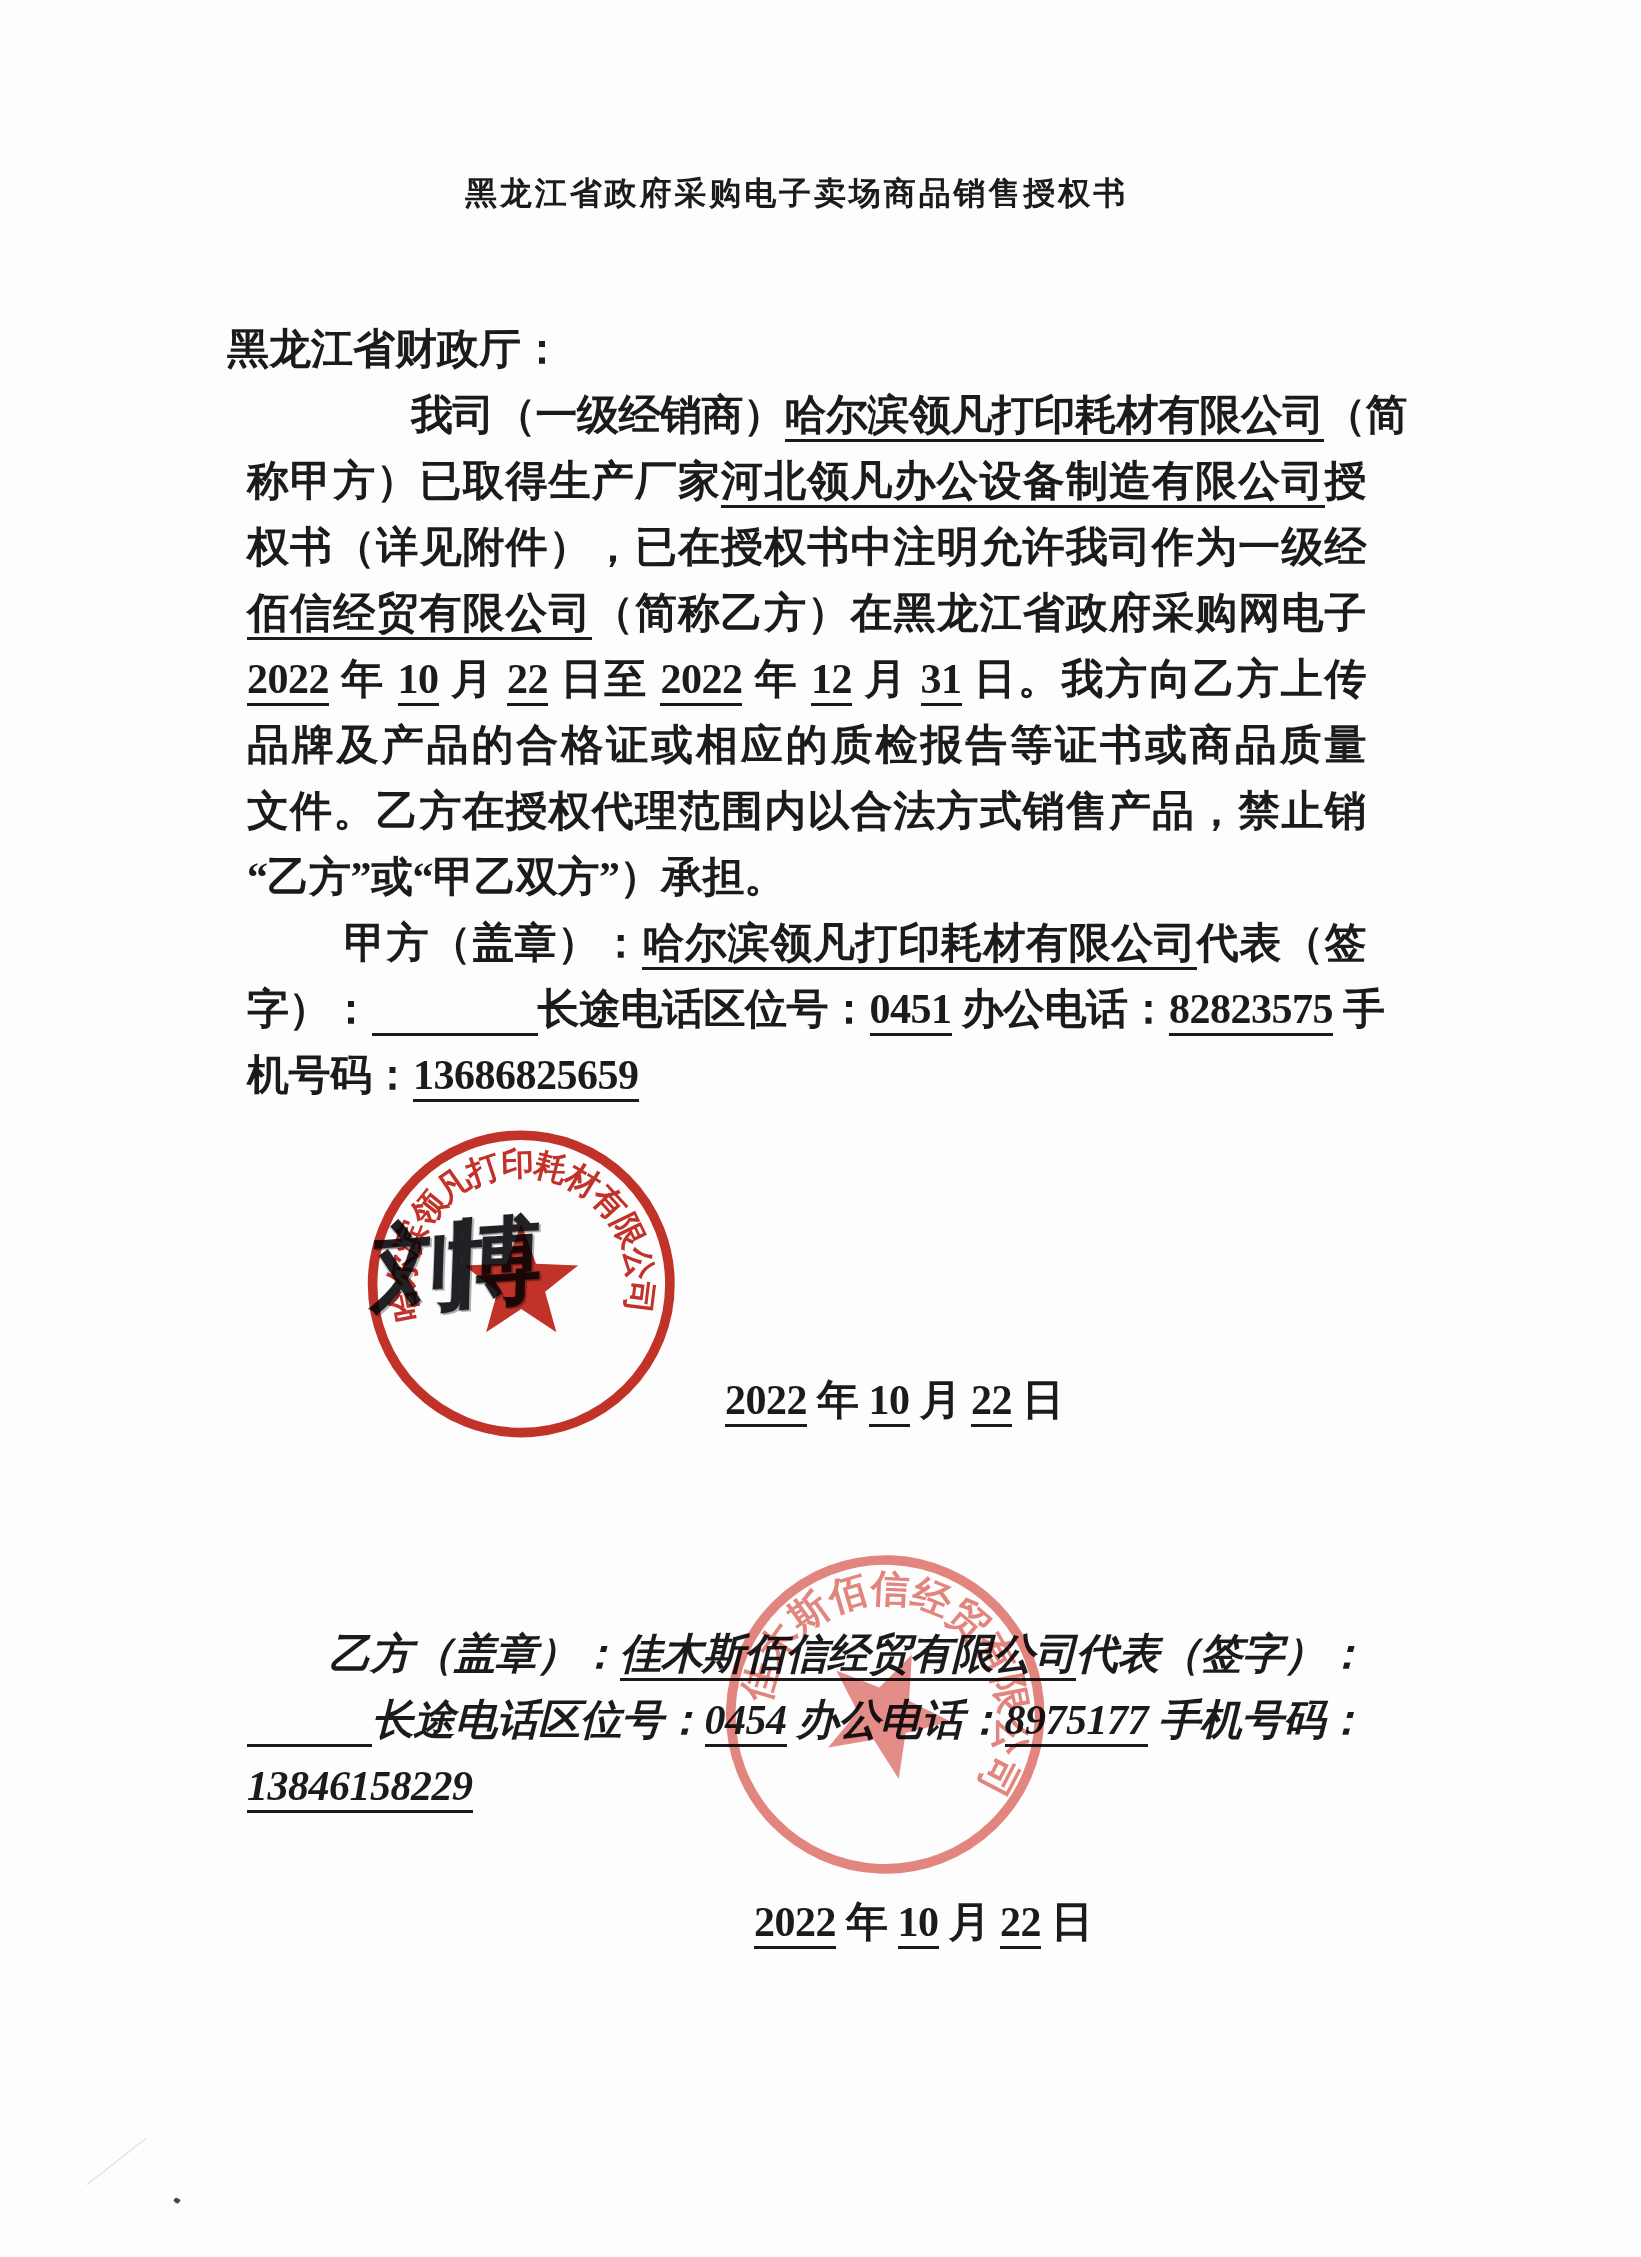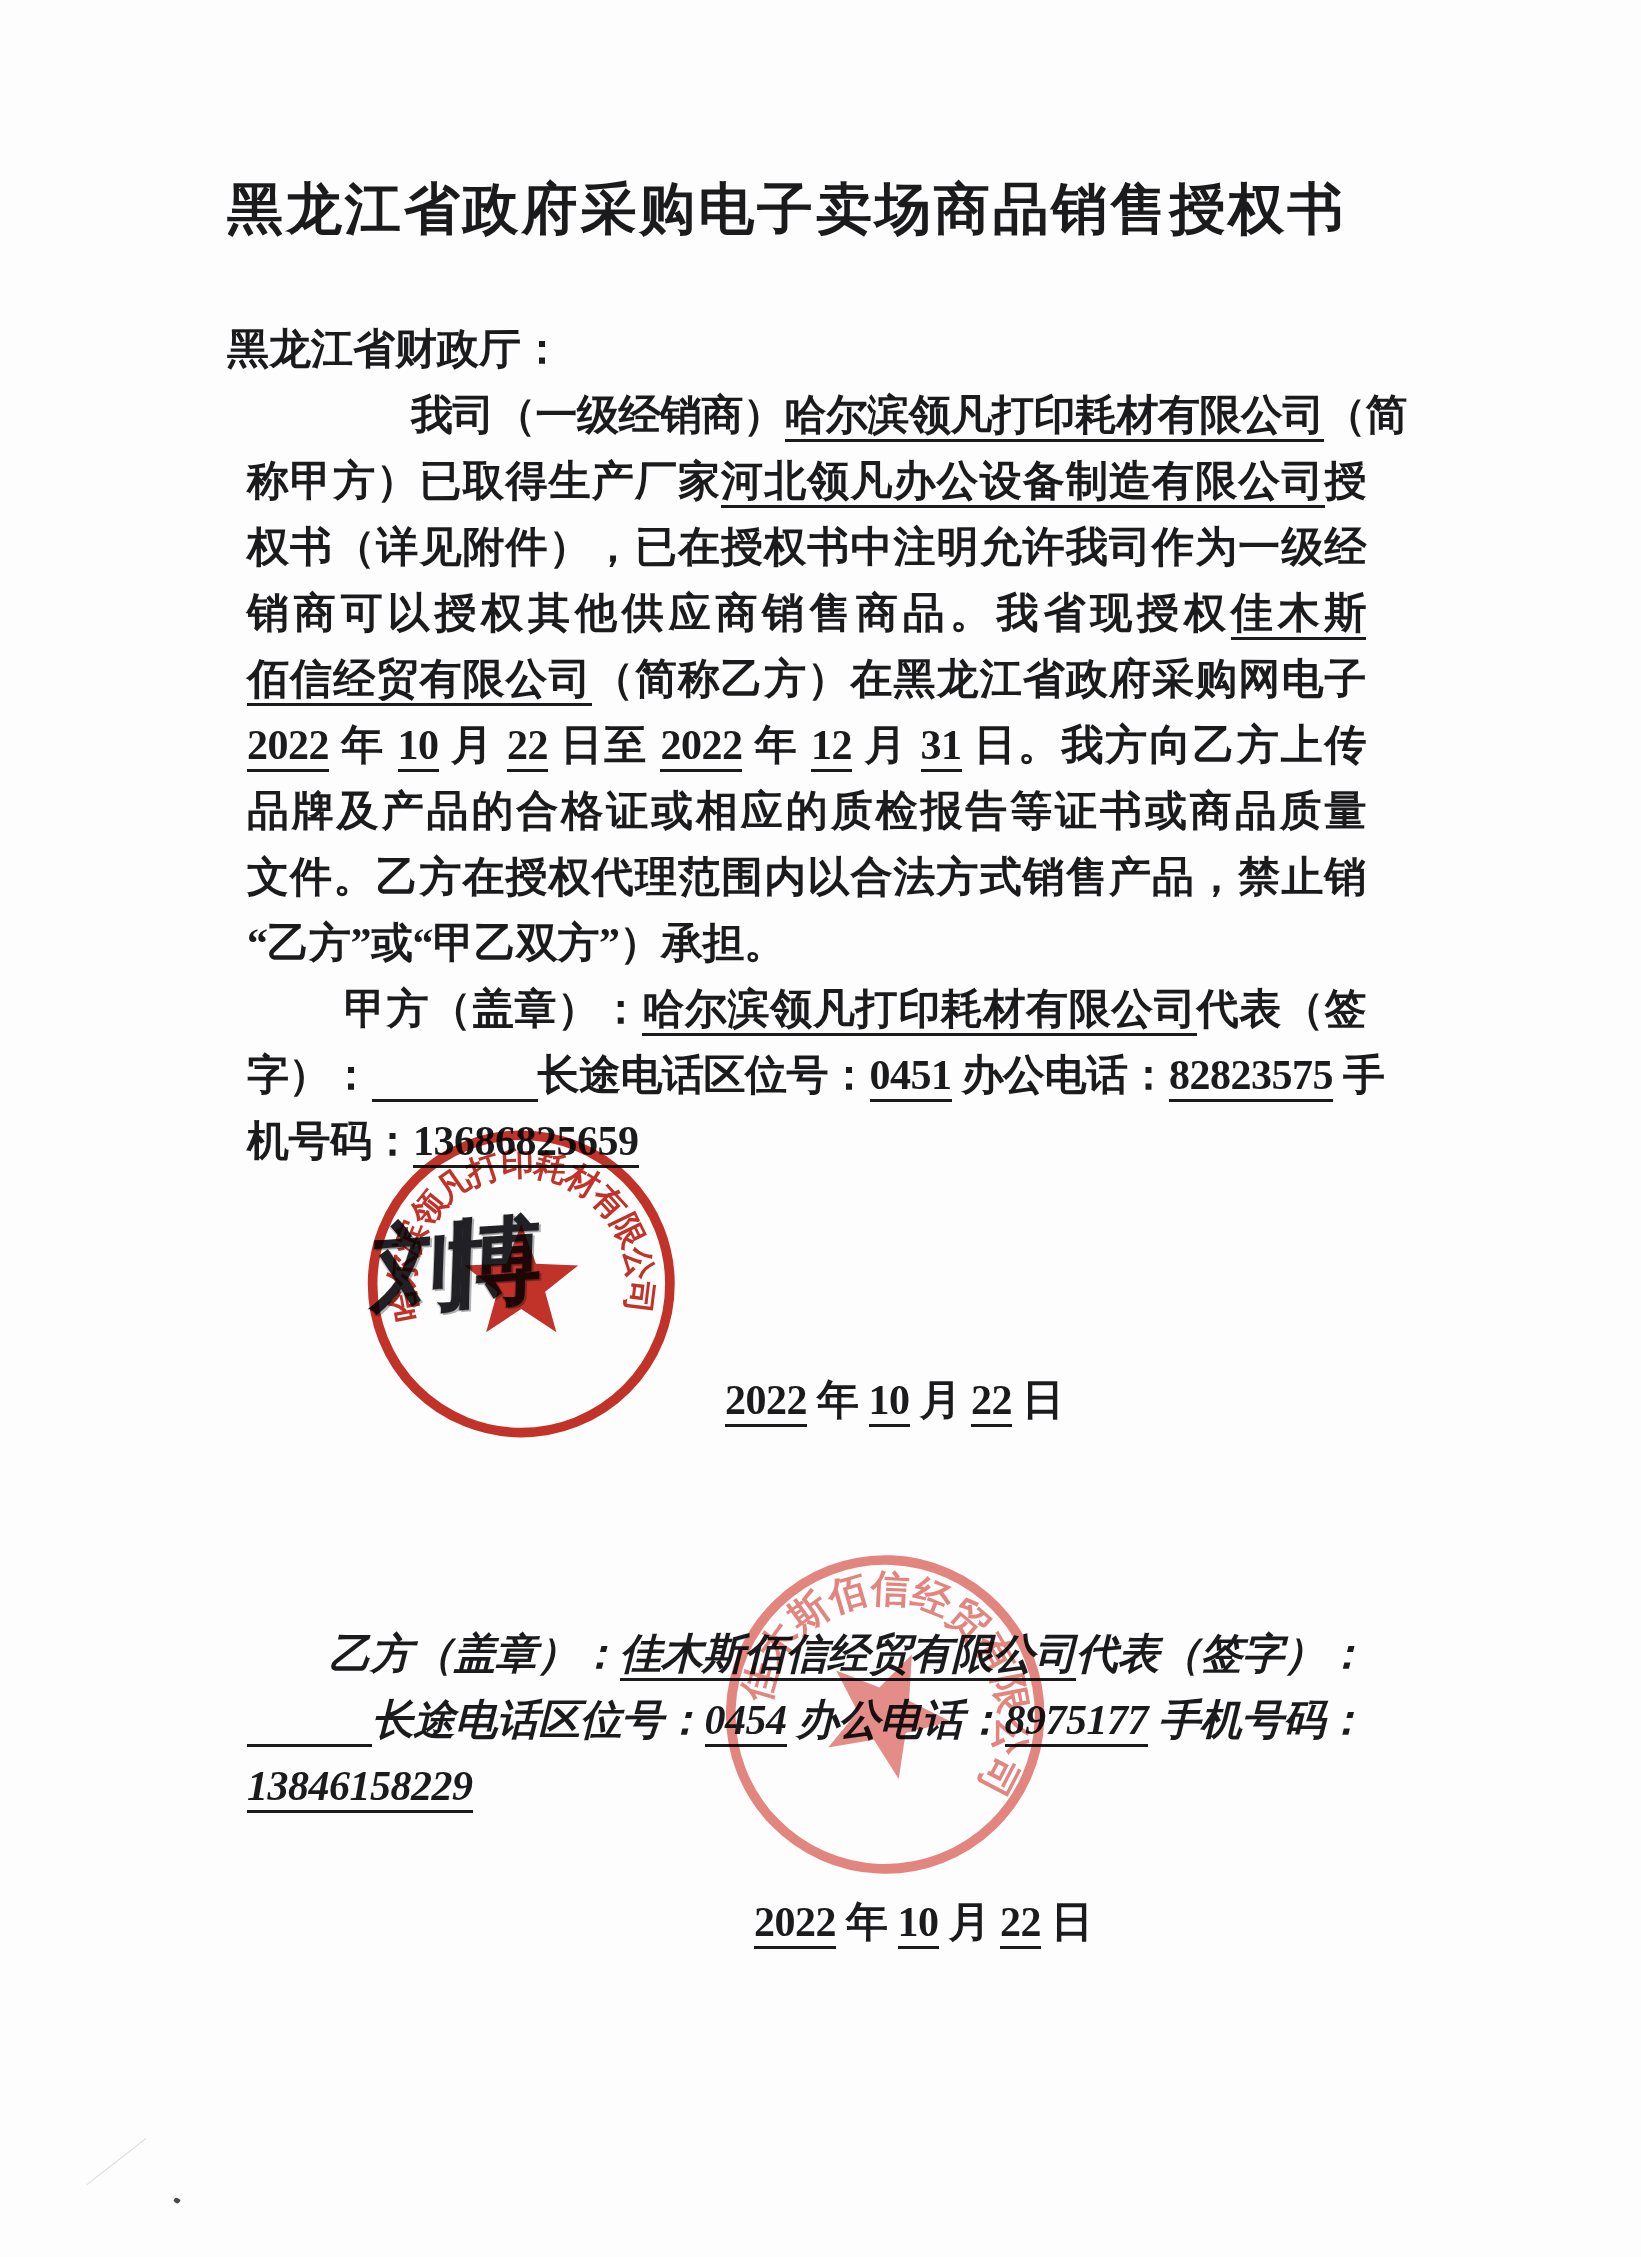--- a/index.html
+++ b/index.html
@@ -5,23 +5,23 @@
   html,body{margin:0;padding:0;background:#e8e8e8;}
   .page{
     position:relative;
     width:1641px;height:2257px;
     background:var(--paper,#fdfdfd);
     overflow:hidden;
     font-family:"Liberation Serif", serif;
   }
   .doc-title{
     position:absolute;left:227px;top:172px;width:1139px;
-    text-align:left;
+    text-align:center;
     font-family:"Liberation Sans", sans-serif;
-    font-weight:700;font-size:56px;letter-spacing:2.9px;
+    font-weight:700;font-size:32px;letter-spacing:2.9px;
     color:var(--ink,#1b1b1d);
     white-space:nowrap;
   }
   .salutation{
     position:absolute;left:227px;top:316px;width:1139px;
     font-size:42px;font-weight:600;line-height:66px;height:66px;
     color:var(--ink,#1b1b1d);white-space:nowrap;
   }
   .textblock{
     position:absolute;left:227px;width:1139px;
@@ -76,21 +76,20 @@
 <div class="page">
 
   <div class="doc-title">黑龙江省政府采购电子卖场商品销售授权书</div>
 
   <div class="salutation">黑龙江省财政厅：</div>
 
   <div class="textblock tb-main">
       <div class="line" style="padding-left: 164px;"><span>我司（一级经销商）</span><span class="u">哈尔滨领凡打印耗材有限公司</span><span>（简</span></div>
       <div class="line"><span>称甲方）已取得生产厂家</span><span class="u">河北领凡办公设备制造有限公司</span><span>授</span></div>
       <div class="line"><span>权书（详见附件），已在授权书中注明允许我司作为一级经</span></div>
-      <div class="line"><span>销商可以授权其他供应商销售商品。我省现授权</span><span class="u">佳木斯</span></div>
       <div class="line"><span class="u">佰信经贸有限公司</span><span>（简称乙方）在黑龙江省政府采购网电子</span></div>
       <div class="line"><span class="u">2022</span><span> 年 </span><span class="u">10</span><span> 月 </span><span class="u">22</span><span> 日至 </span><span class="u">2022</span><span> 年 </span><span class="u">12</span><span> 月 </span><span class="u">31</span><span> 日。我方向乙方上传</span></div>
       <div class="line"><span>品牌及产品的合格证或相应的质检报告等证书或商品质量</span></div>
       <div class="line"><span>文件。乙方在授权代理范围内以合法方式销售产品，禁止销</span></div>
       <div class="line left"><span>“乙方”或“甲乙双方”）承担。</span></div>
       <div class="line" style="padding-left: 97px;"><span>甲方（盖章）：</span><span class="u">哈尔滨领凡打印耗材有限公司</span><span>代表（签</span></div>
       <div class="line"><span>字）：</span><span class="u">　　　　</span><span>长途电话区位号：</span><span class="u">0451</span><span> 办公电话：</span><span class="u">82823575</span><span> 手</span></div>
       <div class="line left"><span>机号码：</span><span class="u">13686825659</span></div>
     </div>
 

